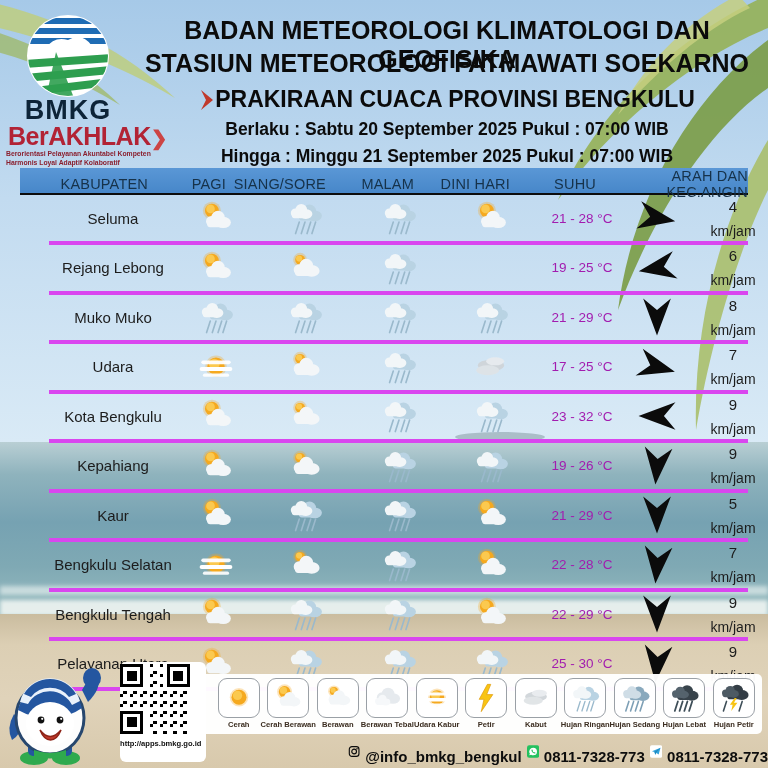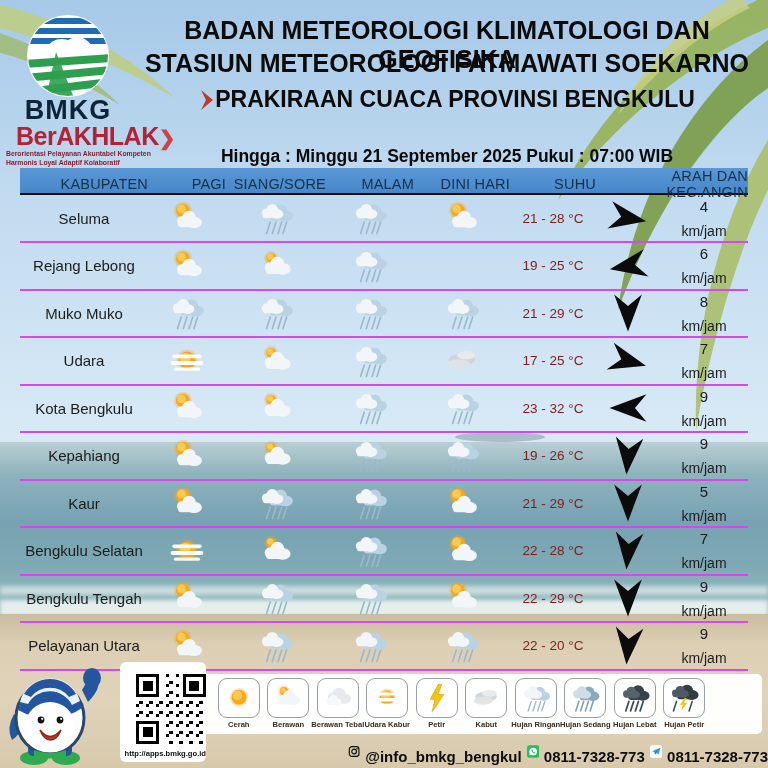--- a/index.html
+++ b/index.html
@@ -17,46 +17,46 @@
   .bg-foam2{position:absolute;left:0;top:600px;width:768px;height:16px;background:#f4f8f5;opacity:.85;filter:blur(2px);}
   .bg-sand{position:absolute;left:0;top:614px;width:768px;height:154px;
     background:linear-gradient(180deg,#cabc9f 0%,#dccfb4 20%,#e0d3ba 55%,#d8c9ac 100%);}
   .palms{position:absolute;pointer-events:none;z-index:1;}
 
   
   .header{position:absolute;left:0;top:0;width:768px;height:168px;z-index:2;}
   .logo-wrap{position:absolute;left:26px;top:14px;width:84px;height:84px;}
   .bmkg-text{position:absolute;left:8px;top:95px;width:120px;text-align:center;
     font-size:27px;font-weight:bold;color:#0d2438;letter-spacing:1px;}
-  .berakhlak{position:absolute;left:16px;top:122px;width:170px;text-align:left;
+  .berakhlak{position:absolute;left:8px;top:122px;width:170px;text-align:left;
     font-size:25px;font-weight:bold;color:#b22335;letter-spacing:-0.5px;white-space:nowrap;}
   .berakhlak .ba-chev{color:#c44; font-size:20px;}
   .ba-sub{position:absolute;left:6px;top:150px;width:180px;font-size:6.8px;font-weight:bold;
     color:#8a1f2e;line-height:8.5px;white-space:nowrap;}
   .org1,.org2{position:absolute;left:130px;width:634px;text-align:center;
     font-weight:bold;font-size:25px;color:#0b0b0b;letter-spacing:0px;}
   .org1{top:16px;} .org2{top:49px;}
   .title-row{position:absolute;left:130px;top:86px;width:634px;display:flex;
     justify-content:center;align-items:center;gap:0;}
   .main-title{font-weight:bold;font-size:23px;color:#0b0b0b;}
   .valid1,.valid2{position:absolute;left:130px;width:634px;text-align:center;
     font-weight:bold;font-size:17.5px;color:#0b0b0b;}
   .valid1{top:119px;} .valid2{top:146px;}
 
   
   .grid{display:grid;grid-template-columns:128px 78px 100px 88px 96px 86px 64px 88px;align-items:center;}
   .thead{position:absolute;left:20px;top:168px;width:728px;height:25px;z-index:2;
     background:linear-gradient(180deg,#5a97d6,#4787c9);border-bottom:2.5px solid #0d0d0d;}
   .thead .hcell{text-align:right;font-size:14.5px;font-weight:500;color:#16324a;letter-spacing:0.2px;}
   .rows{position:absolute;left:20px;top:195.5px;width:728px;z-index:2;}
-  .row{height:45.5px;border-bottom:2px solid #d946ef;}
+  .row{height:45.5px;border-bottom:4px solid #d946ef;margin-left:29px;}
   .cell{text-align:center;}
   .kab{font-size:15px;color:#1c1c1c;font-weight:500;}
   .ic svg{vertical-align:middle;}
-  .suhu{font-size:13.5px;color:#7f1d1d;}
+  .suhu{font-size:13.5px;color:#a21caf;}
   .arrowc svg{display:block;margin:0 auto;}
   .speed{display:flex;flex-direction:column;justify-content:space-between;height:41px;padding:2px 0;}
   .speed .num{font-size:15px;color:#1c1c1c;}
   .speed .unit{font-size:14px;color:#1c1c1c;}
 
   
   .legend{position:absolute;left:196px;top:674px;width:566px;height:60px;z-index:3;
     background:rgba(255,255,255,.97);border-radius:5px;display:flex;align-items:flex-start;
     padding:4px 4px 0 18px;box-sizing:border-box;}
   .legend-title{position:absolute;left:-3px;top:1px;width:58px;height:58px;
@@ -64,21 +64,21 @@
     transform:rotate(-90deg) translate(0,-20px);transform-origin:center;
     font-size:11px;font-weight:bold;color:#111;letter-spacing:1px;}
   .lg-item{width:49.5px;display:flex;flex-direction:column;align-items:center;}
   .lg-box{width:40px;height:38px;border:1.5px solid #9aa0a6;border-radius:9px;background:#fff;
     display:flex;align-items:center;justify-content:center;}
   .lg-label{font-size:7.6px;font-weight:bold;color:#3b2d20;margin-top:2px;white-space:nowrap;}
 
   
   .mascot{position:absolute;left:4px;top:662px;z-index:3;}
   .qr{position:absolute;left:120px;top:662px;width:86px;height:100px;background:#fff;
-    border-radius:6px;z-index:3;text-align:right;padding-top:12px;box-sizing:border-box;}
+    border-radius:6px;z-index:3;text-align:left;padding-top:2px;box-sizing:border-box;}
   .qr-caption{font-size:7.6px;font-weight:bold;color:#111;margin-top:1px;}
   .contacts{position:absolute;left:348px;top:735px;width:420px;height:30px;z-index:4;
     display:flex;align-items:flex-end;gap:5px;}
   .c-text{font-size:15px;font-weight:bold;color:#0d0d0d;white-space:nowrap;}
 </style>
 </head>
 <body>
 
 <div class="canvas">
 
@@ -128,20 +128,21 @@
       <div>Harmonis Loyal Adaptif Kolaboratif</div>
     </div>
     <div class="org1">BADAN METEOROLOGI KLIMATOLOGI DAN GEOFISIKA</div>
     <div class="org2">STASIUN METEOROLOGI FATMAWATI SOEKARNO</div>
     <div class="title-row">
       <svg width="16" height="22" viewBox="0 0 16 22">
         <path d="M2,1 L14,11 L2,21 L7,11 Z" fill="#c0392b"></path>
       </svg>
       <span class="main-title">PRAKIRAAN CUACA PROVINSI BENGKULU</span>
     </div>
+    <div class="valid1">Berlaku : Sabtu 20 September 2025 Pukul : 07:00 WIB</div>
     <div class="valid2">Hingga : Minggu 21 September 2025 Pukul : 07:00 WIB</div>
   </div>
 
   <div class="thead grid">
     <div class="hcell">KABUPATEN</div>
     <div class="hcell">PAGI</div>
     <div class="hcell">SIANG/SORE</div>
     <div class="hcell">MALAM</div>
     <div class="hcell">DINI HARI</div>
     <div class="hcell">SUHU</div>
@@ -830,21 +831,21 @@
               <circle cx="-8" cy="1" r="6.5"></circle>
               <circle cx="0.5" cy="-3.5" r="8.5"></circle>
               <ellipse cx="7" cy="2.5" rx="9.5" ry="7"></ellipse>
               <rect x="-13" y="1" width="25" height="7.5" rx="3.75"></rect>
             </g>
             <line x1="15" y1="27" x2="10.5" y2="41" stroke="#9ab9cc" stroke-width="2" stroke-linecap="round"></line>
             <line x1="22" y1="27" x2="17.5" y2="41" stroke="#9ab9cc" stroke-width="2" stroke-linecap="round"></line>
             <line x1="29" y1="27" x2="24.5" y2="41" stroke="#9ab9cc" stroke-width="2" stroke-linecap="round"></line>
             <line x1="35" y1="27" x2="30.5" y2="41" stroke="#9ab9cc" stroke-width="2" stroke-linecap="round"></line>
           </svg></div>
-      <div class="cell suhu">22 - 20 °C</div>
+      <div class="cell suhu">25 - 30 °C</div>
       <div class="cell arrowc">
           <svg viewBox="0 0 34 26" width="40" height="30" style="transform:rotate(95deg)">
             <path d="M33,13 L1,1 L11,13 L1,25 Z" fill="#0b0b0b"></path>
           </svg>
         </div>
       <div class="cell speed">
         <div class="num">9</div>
         <div class="unit">km/jam</div>
       </div>
     </div>
@@ -855,20 +856,36 @@
     <div id="legend-items" style="display:flex;flex:1;">
         <div class="lg-item">
           <div class="lg-box">
             <svg viewBox="0 0 44 44" width="30" height="30">
               <circle cx="22" cy="21" r="13.5" fill="#f6a51e" opacity=".3"></circle>
               <circle cx="22" cy="21" r="11" fill="#f5a91f"></circle>
               <circle cx="19.8" cy="18.25" r="6.82" fill="#fbc94f"></circle>
             </svg>
           </div>
                  <div class="lg-label">Cerah</div>
+        </div>
+        <div class="lg-item">
+          <div class="lg-box">
+            <svg viewBox="0 0 44 44" width="30" height="30">
+              <circle cx="17" cy="13" r="11" fill="#f6a51e" opacity=".3"></circle>
+              <circle cx="17" cy="13" r="8.5" fill="#f5a91f"></circle>
+              <circle cx="15.3" cy="10.875" r="5.27" fill="#fbc94f"></circle>
+              <g transform="translate(24 25) scale(0.98)" fill="#f3f6f8">
+                <circle cx="-8" cy="1" r="6.5"></circle>
+                <circle cx="0.5" cy="-3.5" r="8.5"></circle>
+                <ellipse cx="7" cy="2.5" rx="9.5" ry="7"></ellipse>
+                <rect x="-13" y="1" width="25" height="7.5" rx="3.75"></rect>
+              </g>
+            </svg>
+          </div>
+                 <div class="lg-label">Cerah Berawan</div>
         </div>
         <div class="lg-item">
           <div class="lg-box">
             <svg viewBox="0 0 44 44" width="30" height="30">
               <circle cx="16" cy="12" r="8.5" fill="#f6a51e" opacity=".3"></circle>
               <circle cx="16" cy="12" r="6" fill="#f5a91f"></circle>
               <circle cx="14.8" cy="10.5" r="3.7199999999999998" fill="#fbc94f"></circle>
               <g transform="translate(23 23) scale(1.02)" fill="#f3f6f8">
                 <circle cx="-8" cy="1" r="6.5"></circle>
                 <circle cx="0.5" cy="-3.5" r="8.5"></circle>

